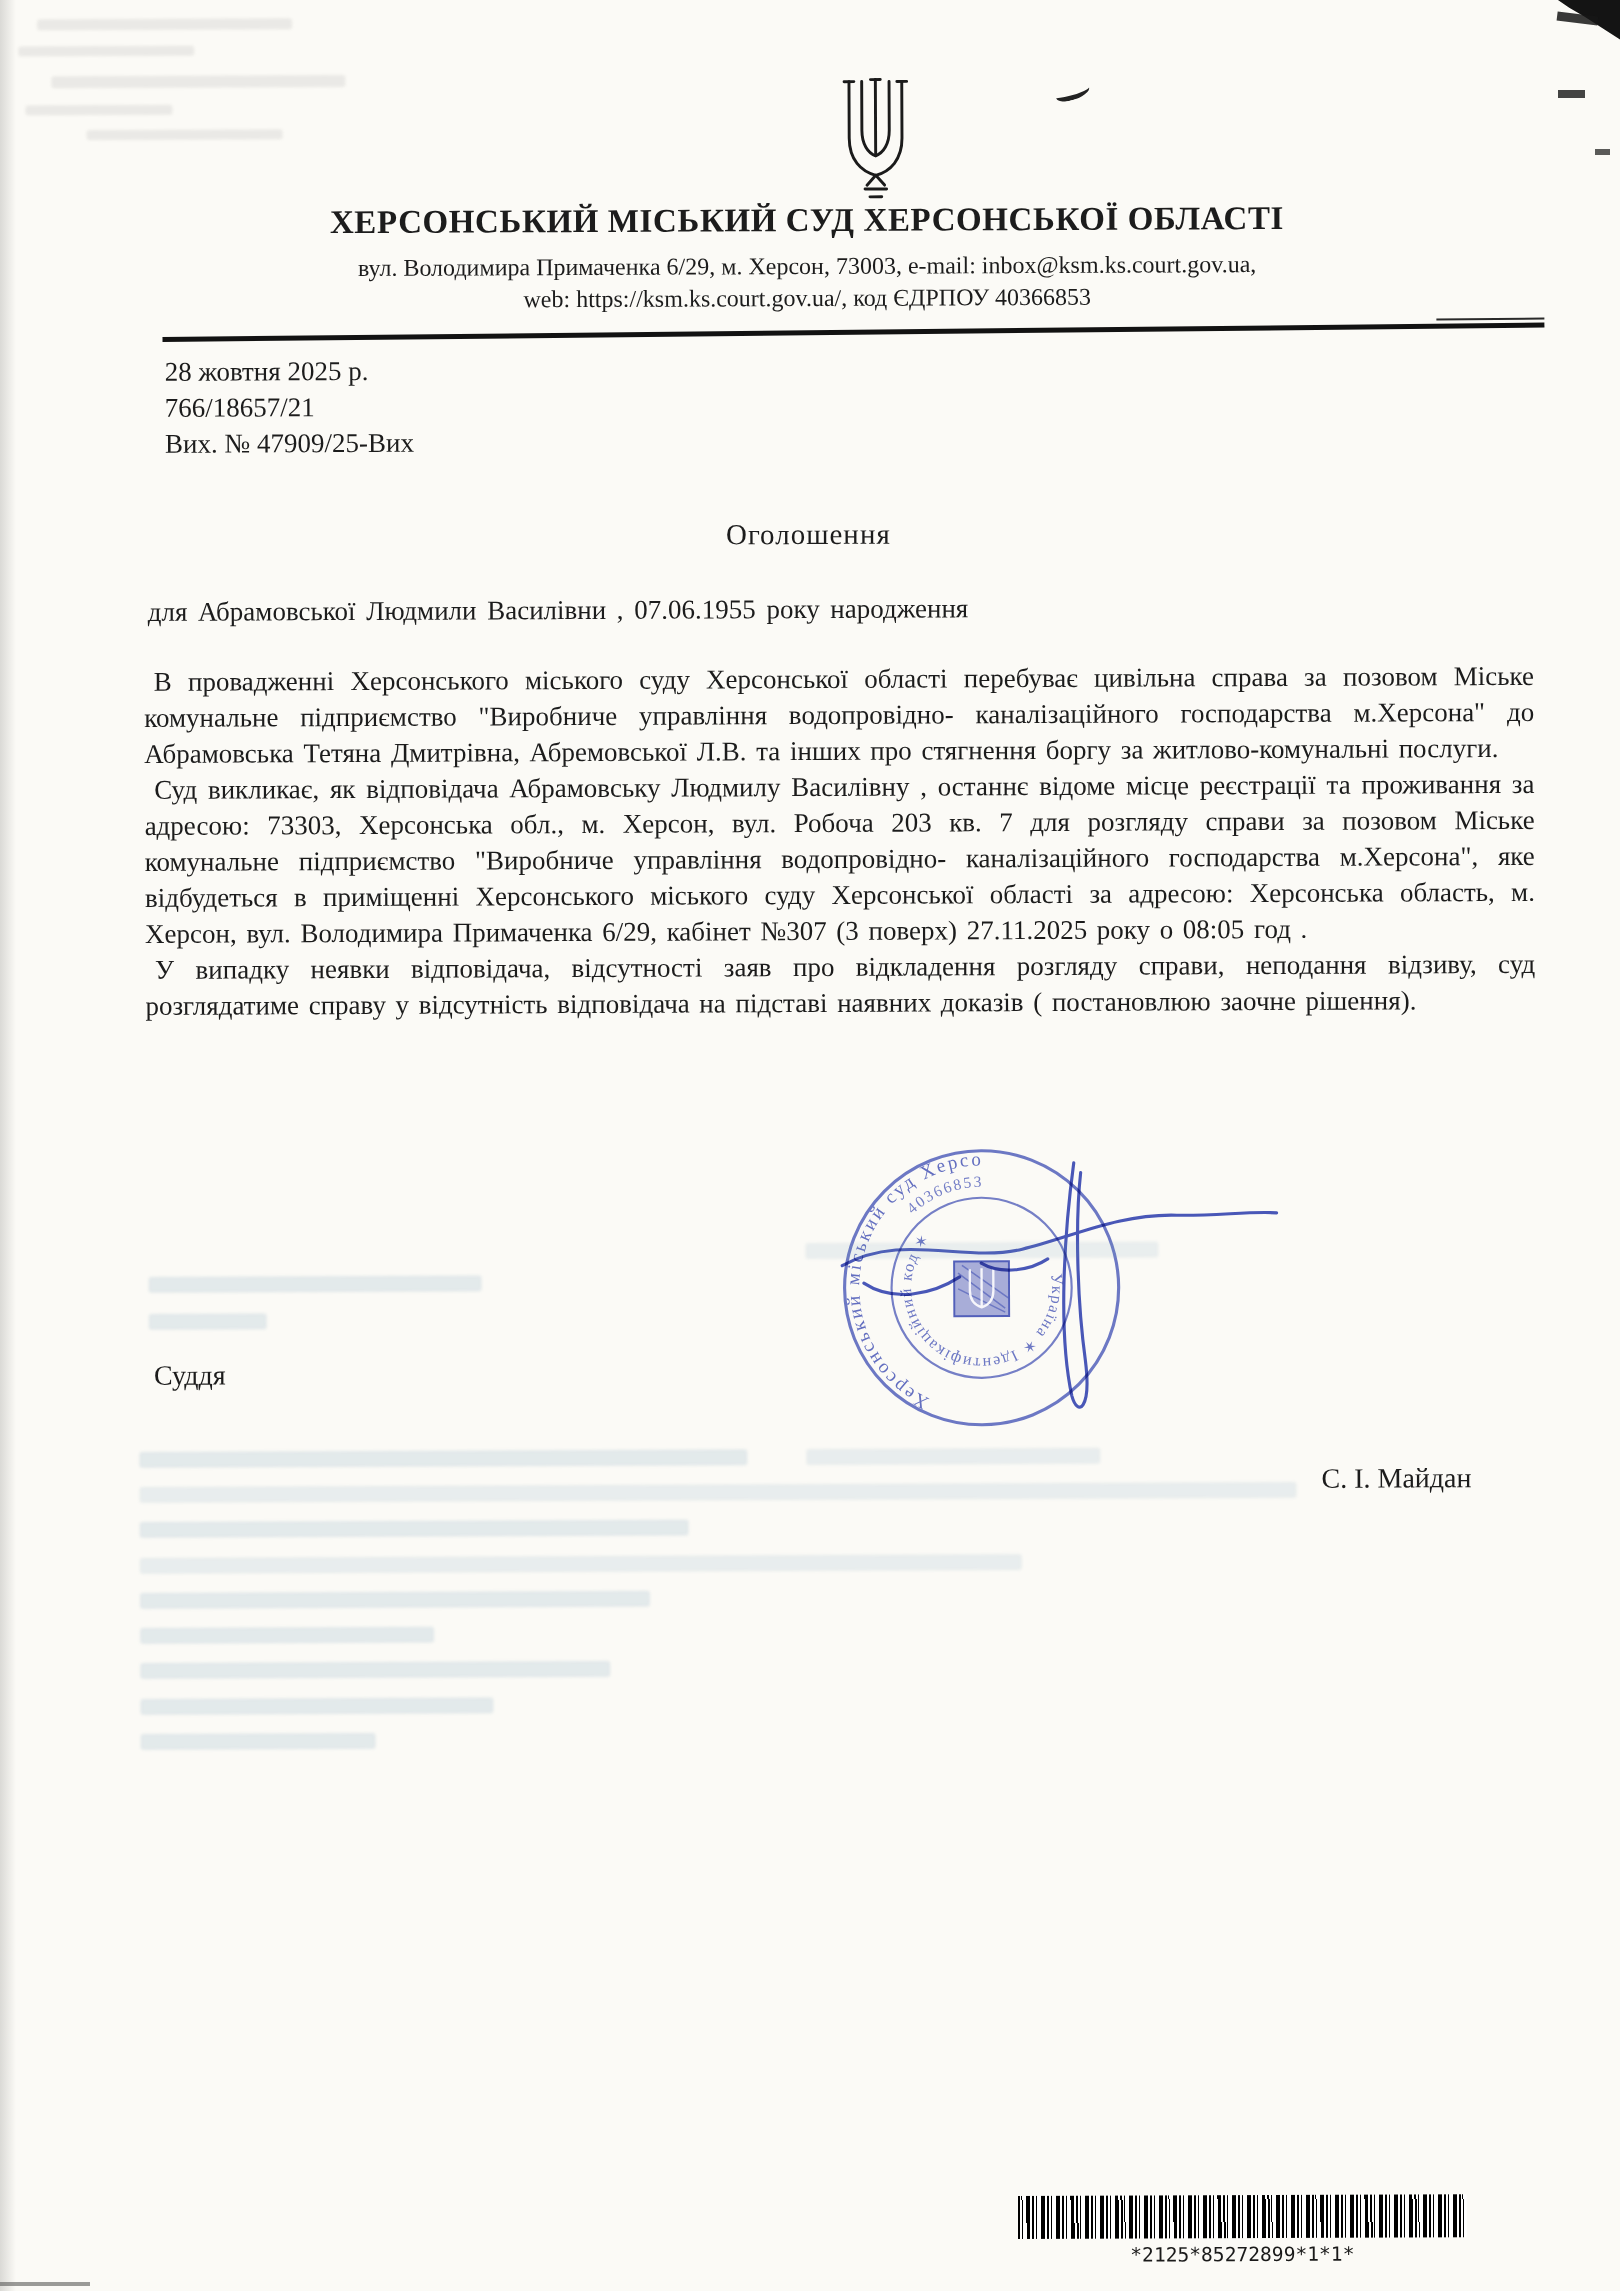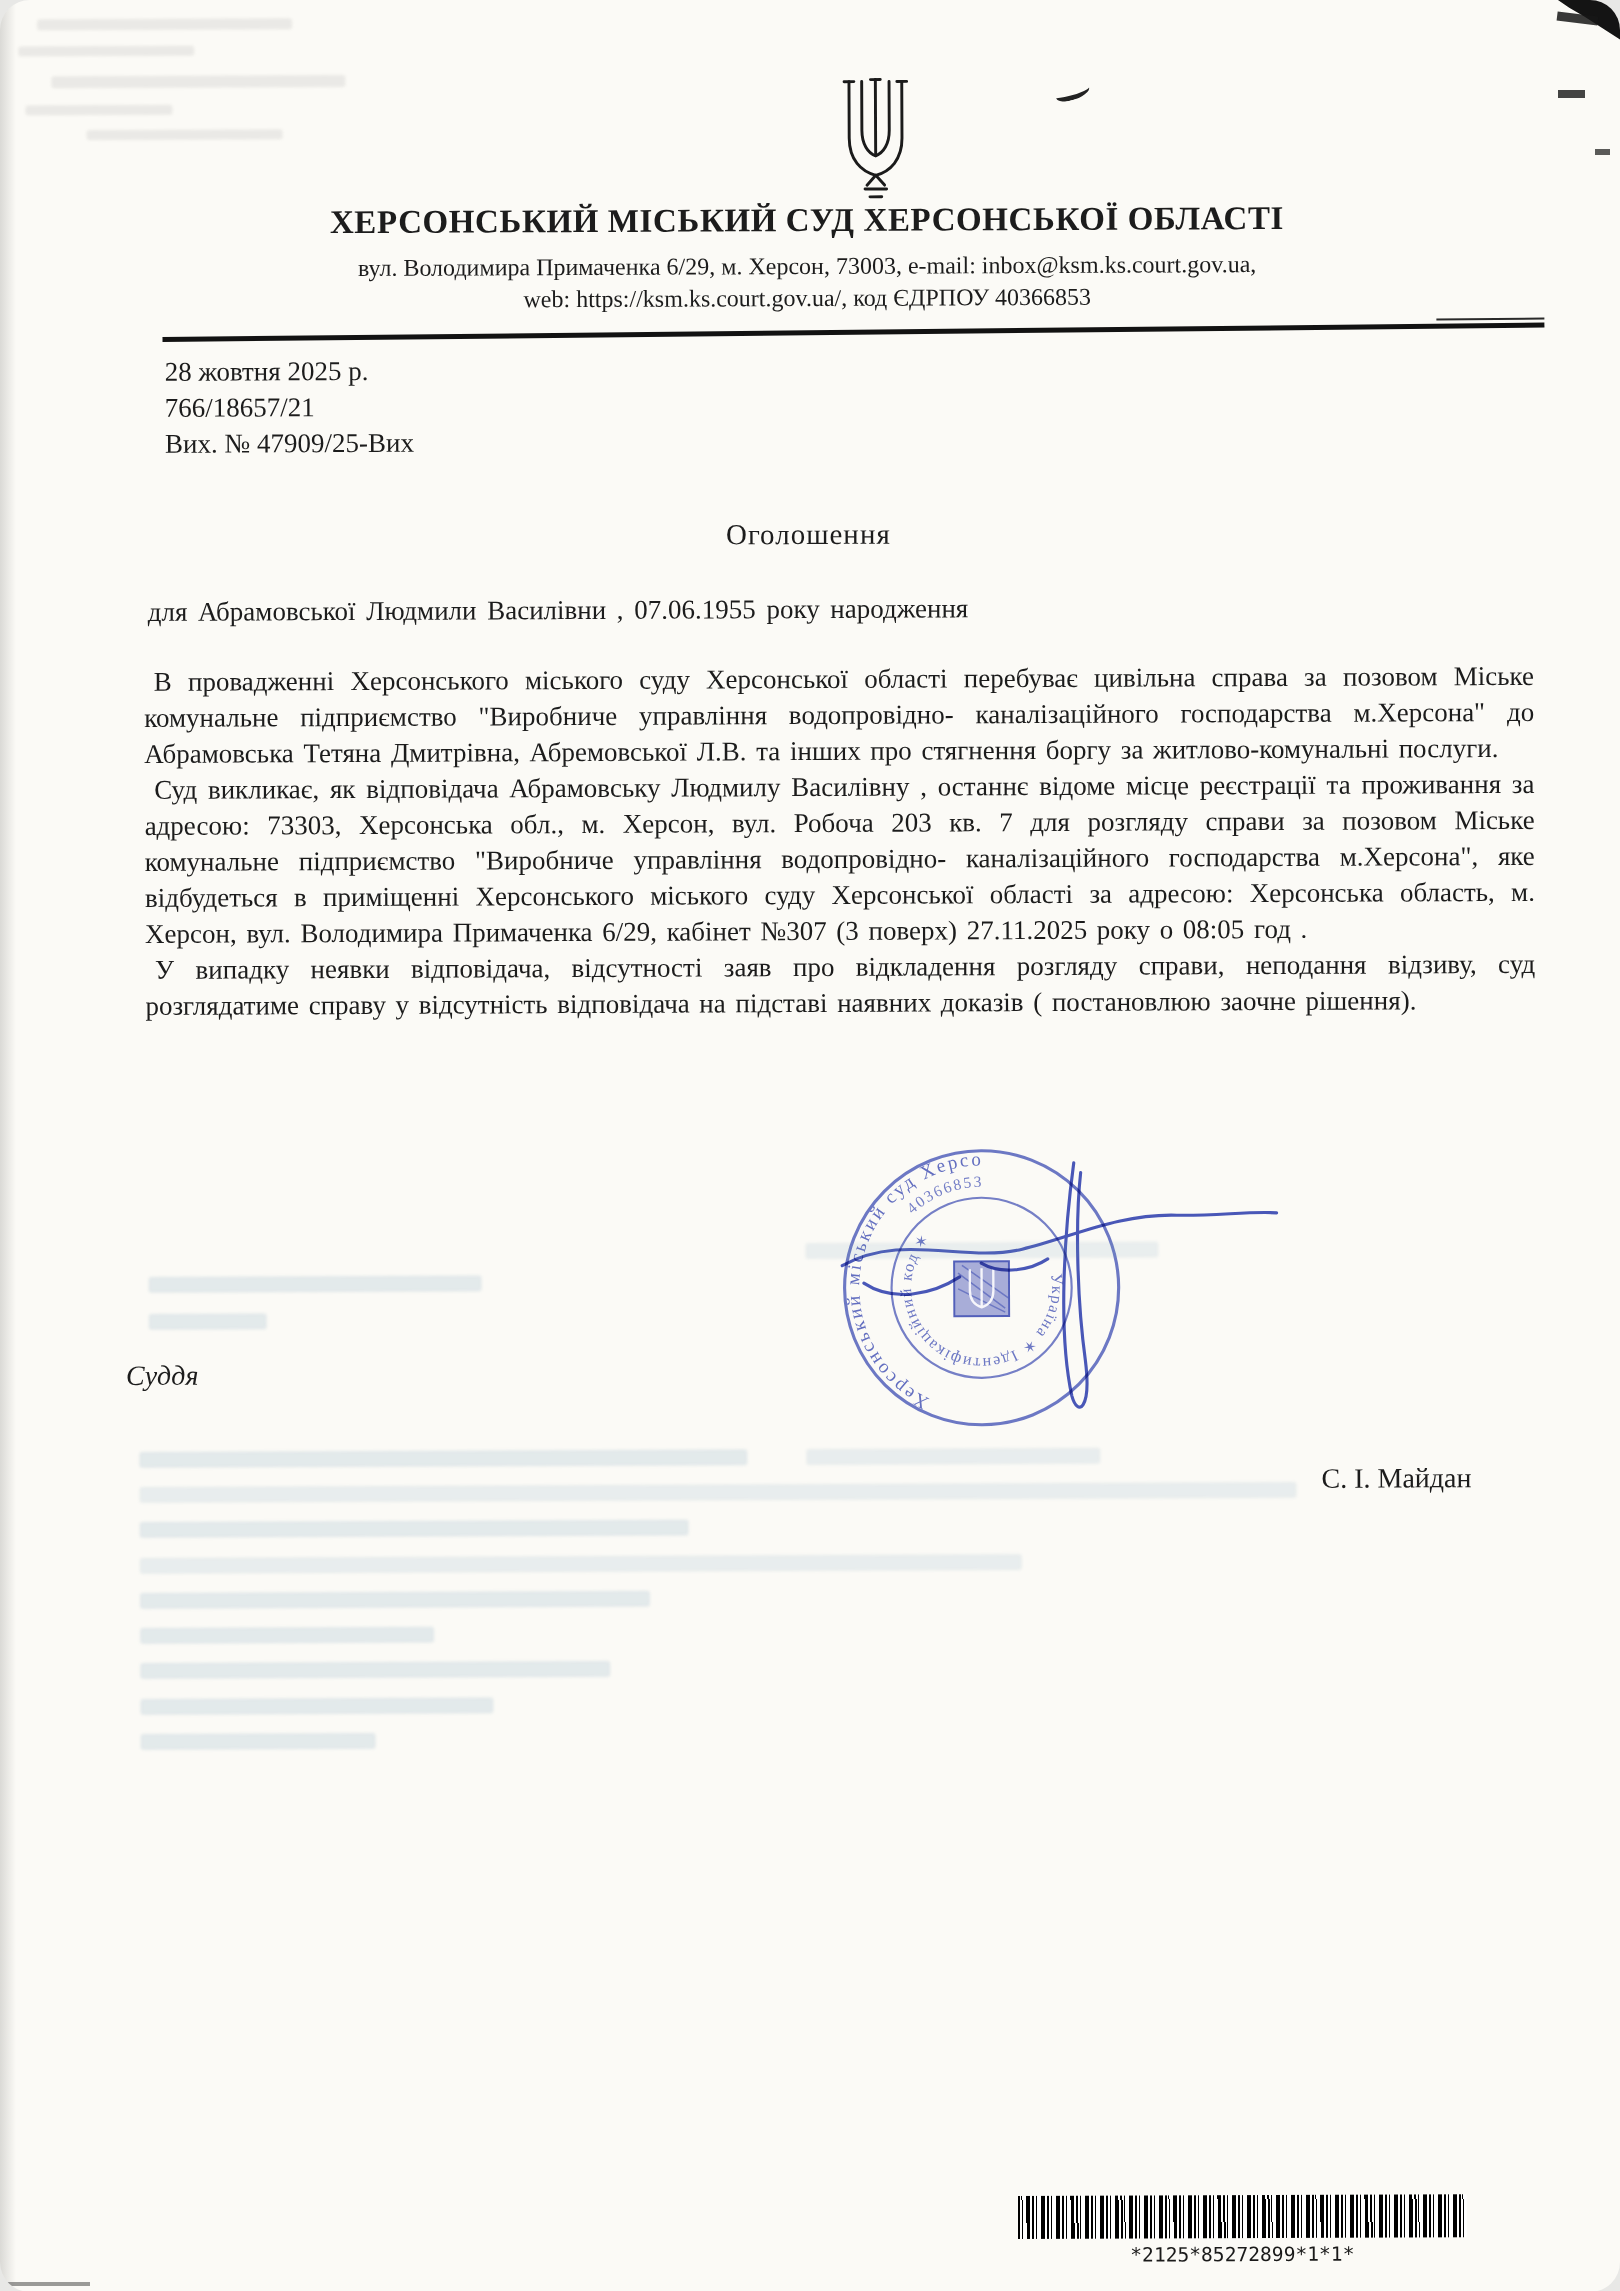--- a/index.html
+++ b/index.html
@@ -1,19 +1,19 @@
 <!DOCTYPE html>
 <html lang="uk"><head>
 <meta charset="utf-8">
 <style>
   * { margin:0; padding:0; box-sizing:border-box; }
   body { width:1620px; height:2292px; background:#e8e8e6; font-family:"Liberation Serif", serif; }
   .page {
     position:relative; width:1620px; height:2292px; overflow:hidden;
-    background:#fbfaf6; color:#1c1c1c;border-radius:30px;
+    background:#fbfaf6; color:#1c1c1c;
   }
   .page::before{ 
     content:""; position:absolute; left:0; top:0; width:15.7px; height:100%;
     background:linear-gradient(90deg, rgba(120,120,118,.25), rgba(120,120,118,0)); pointer-events:none;
   }
   .tilt { position:absolute; inset:0; transform:rotate(-0.25deg); transform-origin:50% 40%; }
 
   
   .emblem { position:absolute; left:825px; top:74px; }
   .court-name{ position:absolute; top:202px; left:0; width:1620px; text-align:center;
@@ -27,21 +27,21 @@
   .meta { position:absolute; left:167px; top:351px; font-size:27px; line-height:36px; }
 
   
   .doc-title{ position:absolute; top:518px; left:0; width:1620px; text-align:center; font-size:29px; letter-spacing:1px; }
   .addressee{ position:absolute; left:149px; top:594px; font-size:27px; word-spacing:3.9px; }
   .body-text{ position:absolute; left:145px; top:661px; width:1390px; font-size:27px;
     line-height:36px; text-align:justify; word-spacing:2.9px; }
   .body-text p{ text-indent:9.8px; }
 
   
-  .judge-label{ position:absolute; left:124px; top:1357px; font-size:28px;font-style:italic; }
+  .judge-label{ position:absolute; left:152px; top:1357px; font-size:28px; }
   .judge-name { position:absolute; left:1319px; top:1465px; font-size:28px; }
 
   
   .stamp{ position:absolute; left:823px; top:1127px; mix-blend-mode:multiply; opacity:.88; }
   .signature{ position:absolute; left:823px; top:1117px; mix-blend-mode:multiply; }
 
   
   .ghost{ position:absolute; height:15.7px; background:#6f9ab5; opacity:.17; filter:blur(1.5px); border-radius:2.9px; }
   .ghost.g-gray{ background:#8a8a8a; opacity:.14; }
 

